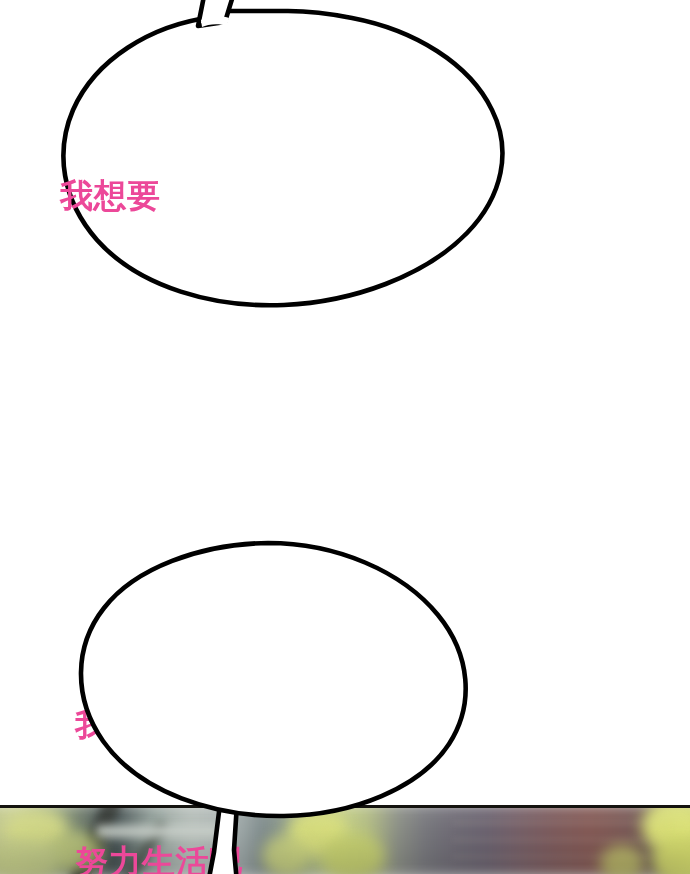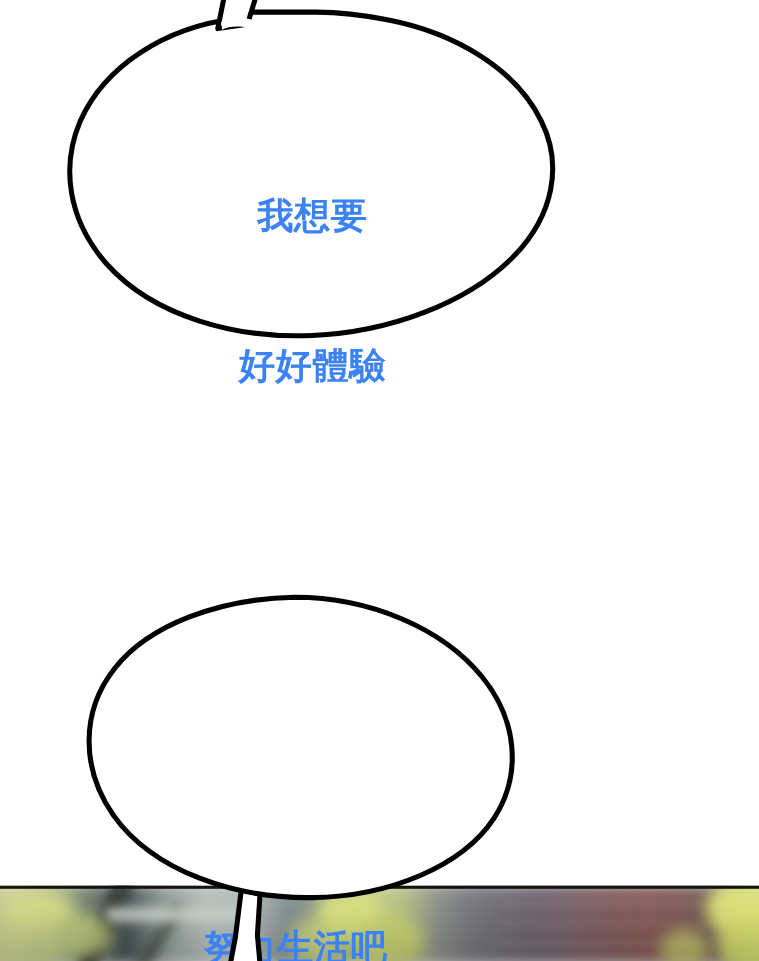--- a/index.html
+++ b/index.html
@@ -145,22 +145,22 @@
     position: absolute;
     z-index: 10;
   }
   .balloon svg {
     display: block;
     overflow: visible;
   }
   .balloon-text {
     position: absolute;
     z-index: 11;
-    text-align: center;
-    color: #3b82f6;
+    text-align: left;
+    color: #ec4899;
     font-weight: 700;
     letter-spacing: 0.5px;
     white-space: pre;
     line-height: 1.38;
     font-family: "DejaVu Sans", "Liberation Sans", sans-serif;
   }
   .balloon-text .line {
     display: block;
   }
 
@@ -217,21 +217,20 @@
         L 228 11
         Z" fill="#ffffff" stroke="#000000" stroke-width="4.6" stroke-linejoin="round"></path>
 
       <path d="M 198 26 L 206 -14 L 236 -14 L 225 22 Z" fill="#ffffff" stroke="#000000" stroke-width="4.6" stroke-linejoin="round"></path>
 
       <path d="M 201 20 C 208 16, 222 15, 229 18 L 227 26 C 219 23, 208 24, 202 27 Z" fill="#ffffff"></path>
     </svg>
   </div>
   <div class="balloon-text" id="balloon-1-text">
     <span class="line">我想要</span>
-    <span class="line">好好體驗</span>
   </div>
 
   <div class="balloon" id="balloon-2" style="left:0;top:520px;z-index:12;">
     <svg width="690" height="360" viewBox="0 0 690 360" aria-hidden="true">
 
       <path d="M 222 268 L 214 332 L 206 374 L 238 374 L 234 330 L 238 268 Z" fill="#ffffff" stroke="#000000" stroke-width="4.6" stroke-linejoin="round"></path>
       <path d="
         M 268 23
         C 200 24, 135 48, 104 88
         C 74 126, 73 178, 103 221

